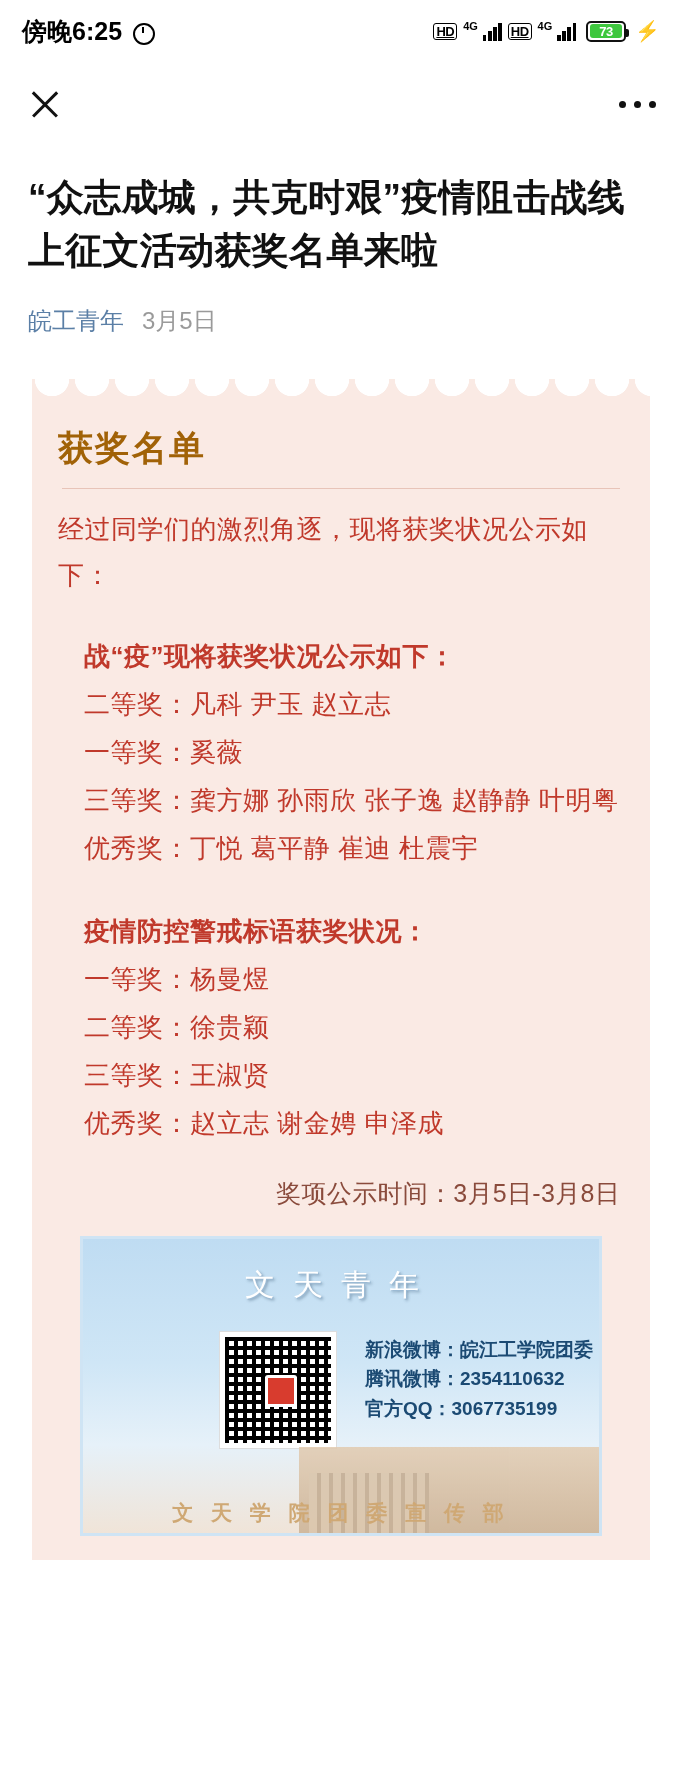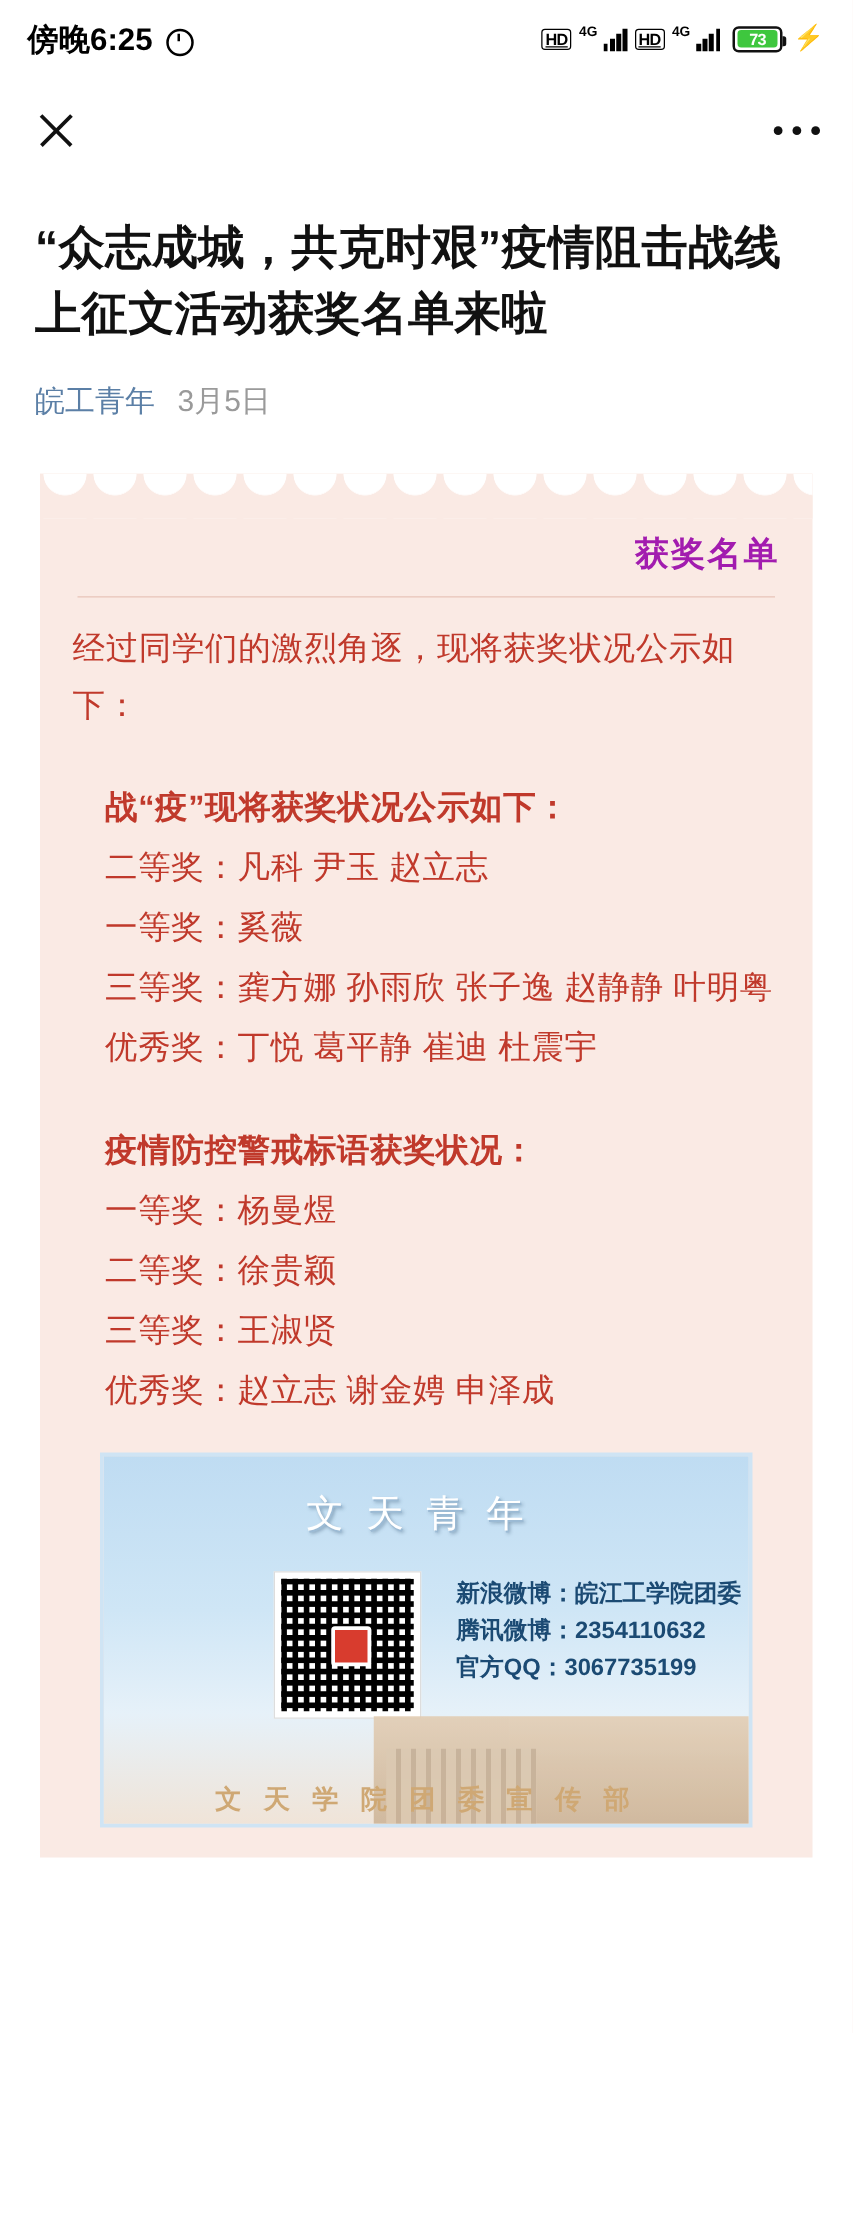--- a/index.html
+++ b/index.html
@@ -210,24 +210,24 @@
     height: 36px;
     background:
       radial-gradient(circle at 20px 0px, #ffffff 0, #ffffff 17px, rgba(255,255,255,0) 17.5px);
     background-color: #faeae4;
     background-size: 40px 36px;
     background-repeat: repeat-x;
     border-top: 0;
   }
   .card-inner { padding: 4px 26px 0 26px; }
   .card-title {
-    text-align: right;
-    font-size: 27px;
-    font-weight: bold;
-    color: #a21caf;
+    text-align: left;
+    font-size: 35px;
+    font-weight: bold;
+    color: #a16207;
     letter-spacing: 2px;
     margin-top: 6px;
   }
   .card-rule {
     height: 1px;
     background: #e8c4b8;
     margin: 16px 4px 18px 4px;
   }
   .card-intro {
     font-size: 26px;
@@ -407,20 +407,21 @@
         </div>
 
         <div class="section">
           <div class="section-heading">疫情防控警戒标语获奖状况：</div>
           <div class="award-line">一等奖：杨曼煜</div>
           <div class="award-line">二等奖：徐贵颖</div>
           <div class="award-line">三等奖：王淑贤</div>
           <div class="award-line">优秀奖：赵立志 谢金娉 申泽成</div>
         </div>
 
+        <div class="notice-time">奖项公示时间：3月5日-3月8日</div>
 
         <div class="poster">
           <div class="poster-title">文天青年</div>
           <div class="qr">
             <div class="qr-grid"></div>
           </div>
           <div class="poster-info">
             <div>新浪微博：皖江工学院团委</div>
             <div>腾讯微博：2354110632</div>
             <div>官方QQ：3067735199</div>

